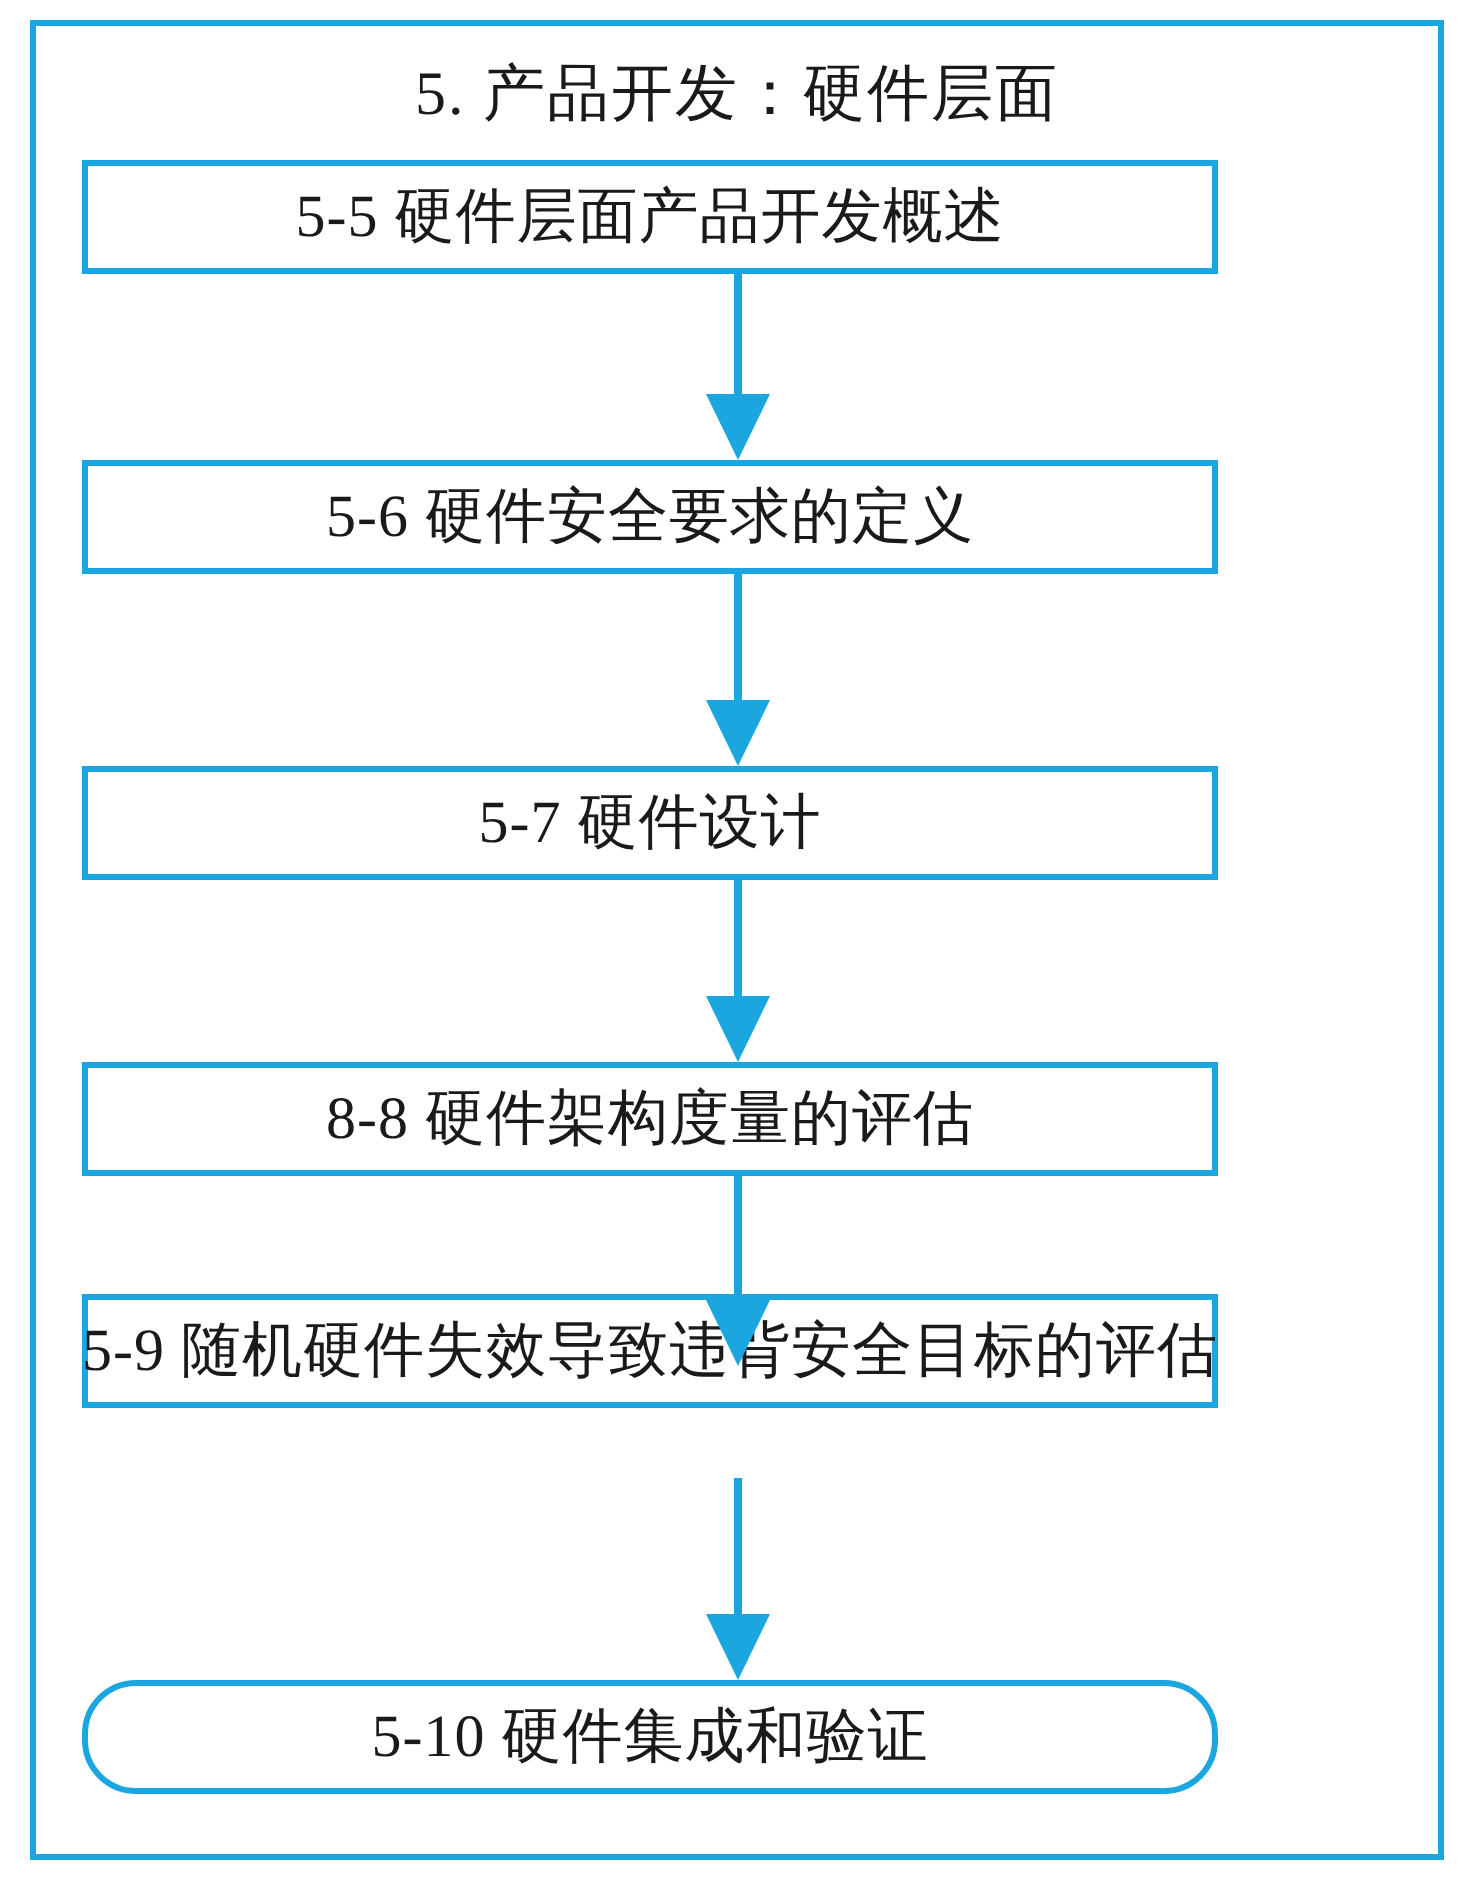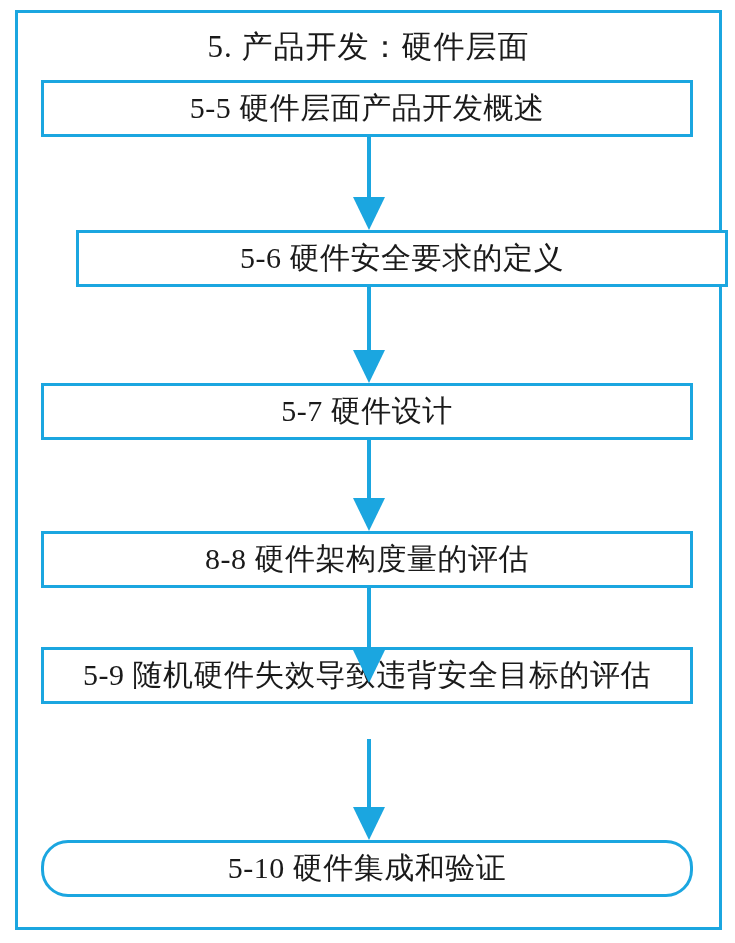--- a/index.html
+++ b/index.html
@@ -11,27 +11,27 @@
     position: absolute; left: 15px; top: 10px; width: 707px; height: 920px;
     border: 3px solid var(--accent); background: var(--bg);
   }
 
   .title {
     position: absolute; left: 15px; top: 26px; width: 707px;
     text-align: center; font-size: 31px; letter-spacing: 1px;
   }
 
   .node {
-    position: absolute; left: 41px; width: 652px; height: 57px;
+    position: absolute; left: 41px; width: 568px; height: 57px;
     border: 3px solid var(--accent); background: var(--bg);
     display: flex; align-items: center; justify-content: center;
     font-size: 30px; letter-spacing: 0.5px; white-space: nowrap;
   }
   .node-0 { top: 80px; }
-  .node-1 { top: 230px; margin-left: 35px; }
+  .node-1 { top: 230px; }
   .node-2 { top: 383px; text-align: right; }
   .node-3 { top: 531px; }
   .node-4 { top: 647px; }
   .node-5 { top: 840px; border-radius: 27px; }
 
   .arrow-line { position: absolute; left: 367px; width: 4px; background: var(--accent); }
   .arrow-head {
     position: absolute; left: 353px; width: 0; height: 0;
     border-left: 16px solid transparent; border-right: 16px solid transparent;
     border-top: 33px solid var(--accent);

